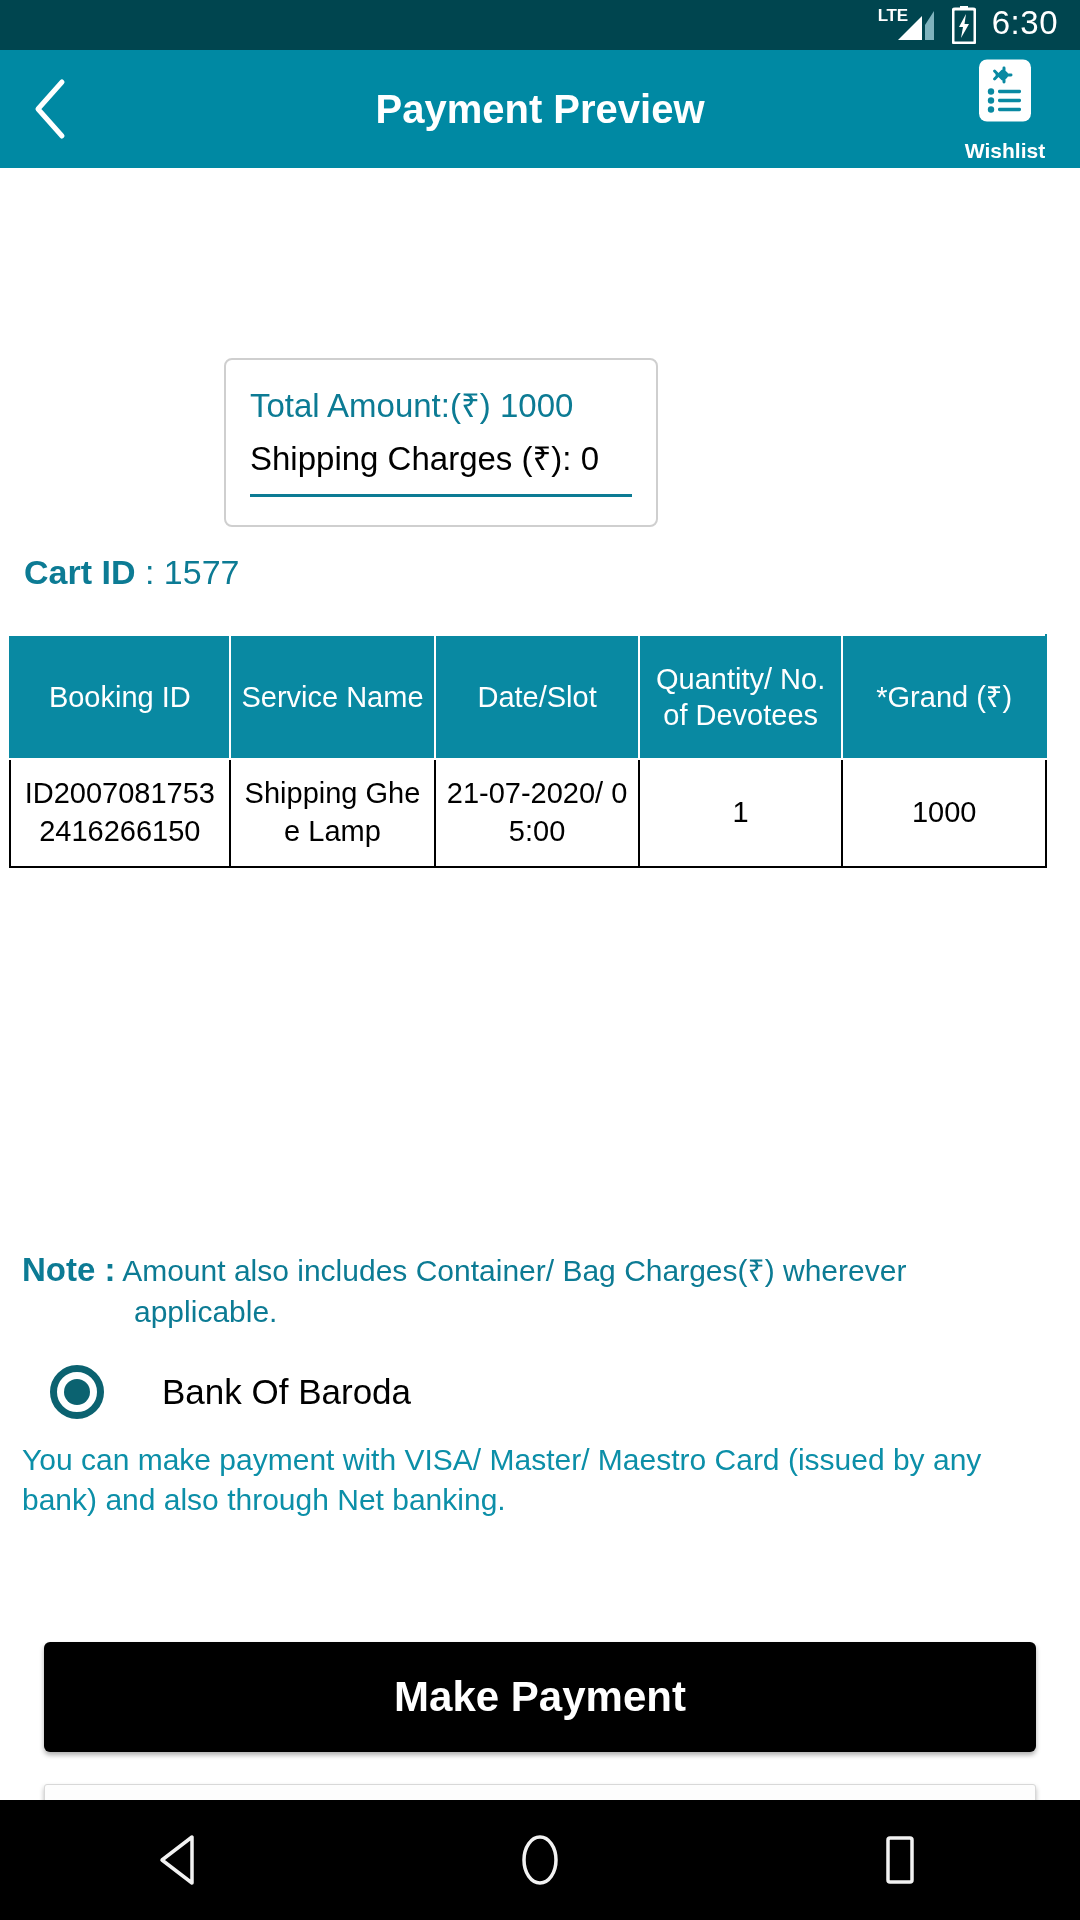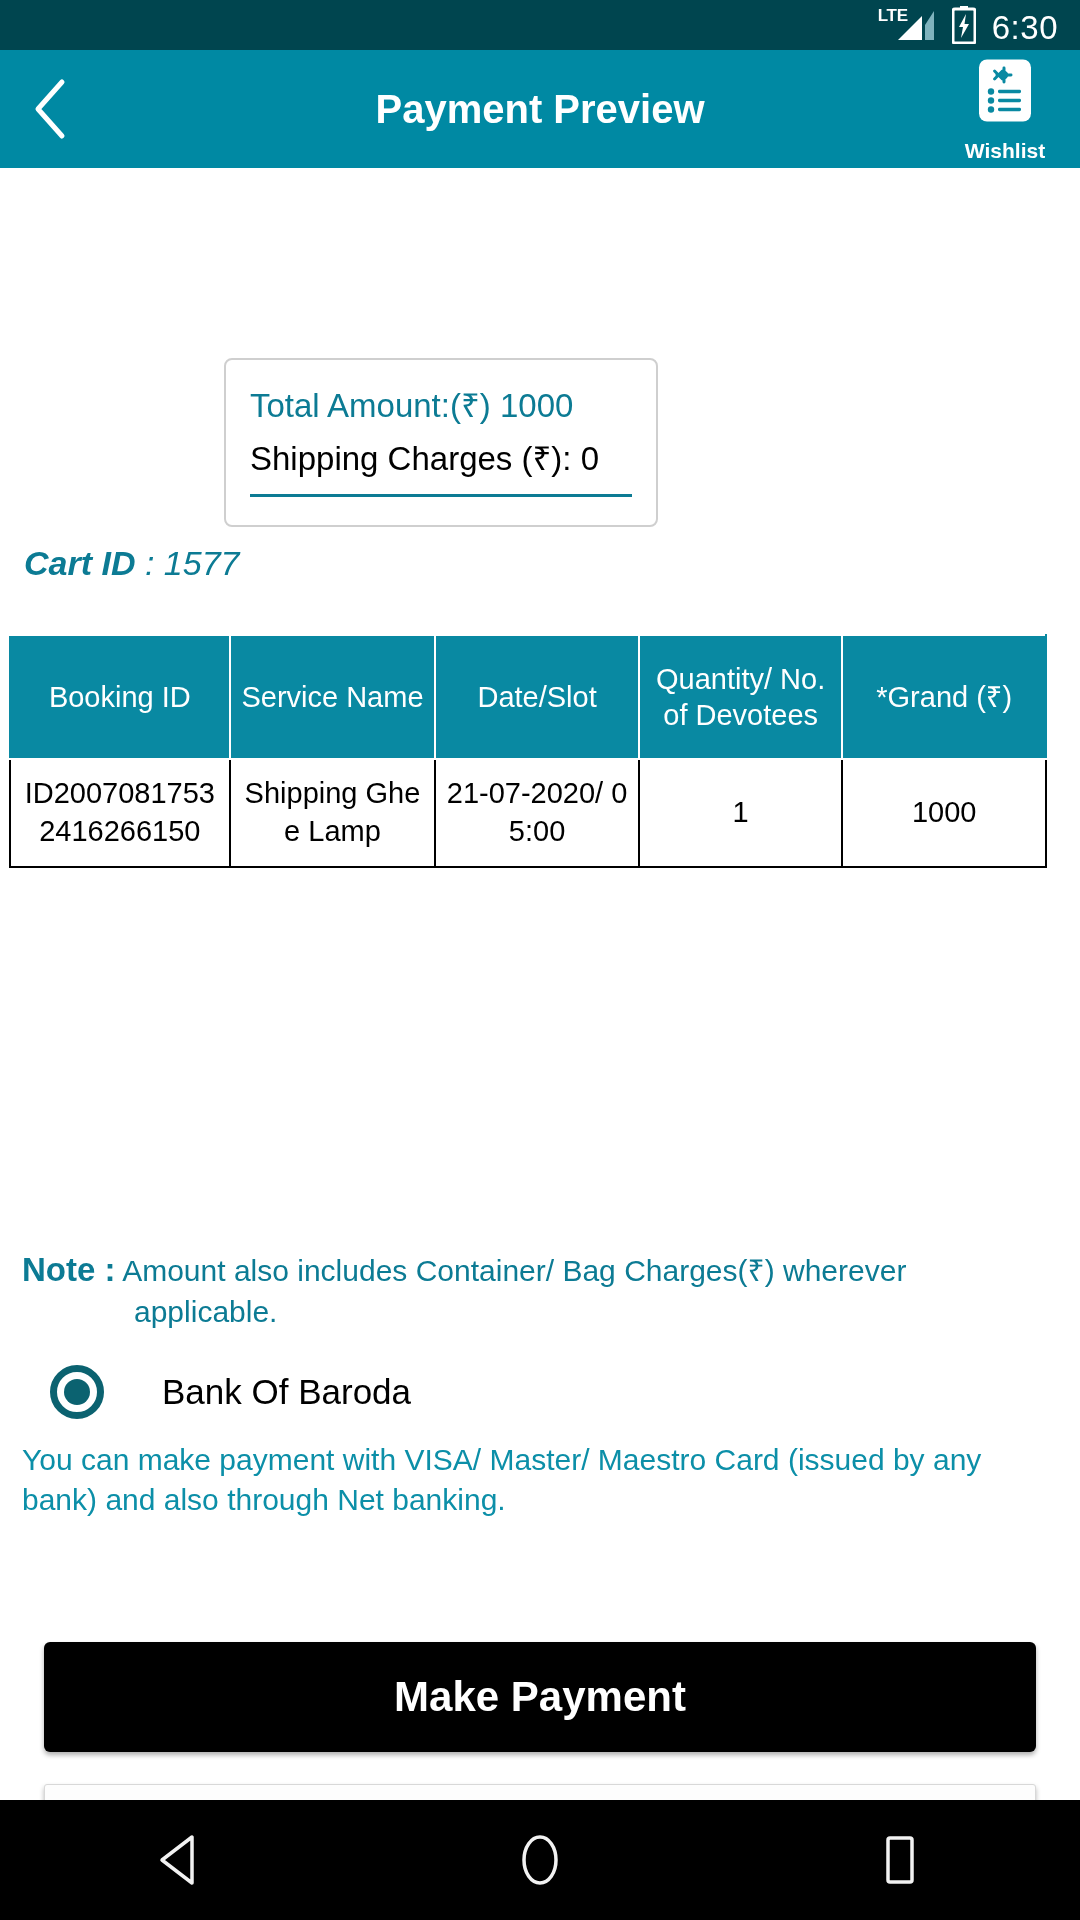--- a/index.html
+++ b/index.html
@@ -29,21 +29,21 @@
     background: #00454f;
     display: flex;
     align-items: center;
     justify-content: flex-end;
     padding-right: 22px;
     box-sizing: border-box;
     flex: none;
   }
   .status-right {
     display: flex;
-    align-items: flex-end;
+    align-items: flex-start;
     gap: 16px;
   }
   .lte-wrap {
     display: flex;
     align-items: flex-end;
     position: relative;
     height: 38px;
     width: 58px;
   }
   .lte-text {
@@ -148,25 +148,24 @@
   .sum-divider {
     height: 3px;
     background: #0c7b94;
     margin: 8px 0 6px 0;
     width: 100%;
   }
 
   .cart-id {
     position: absolute;
     left: 24px;
-    top: 376px;
+    top: 385px;
     font-size: 34px;
     color: #0c7b94;
     white-space: nowrap;
-    font-style: italic;
   }
   .cart-id .lbl { font-weight: bold; }
 
   
   .tbl {
     position: absolute;
     left: 9px;
     top: 466px;
     width: 1038px;
     border-collapse: collapse;

